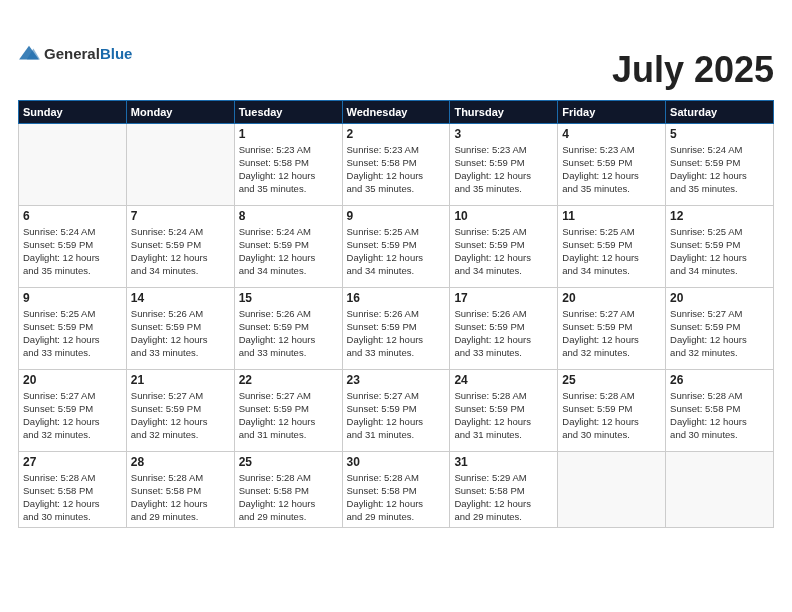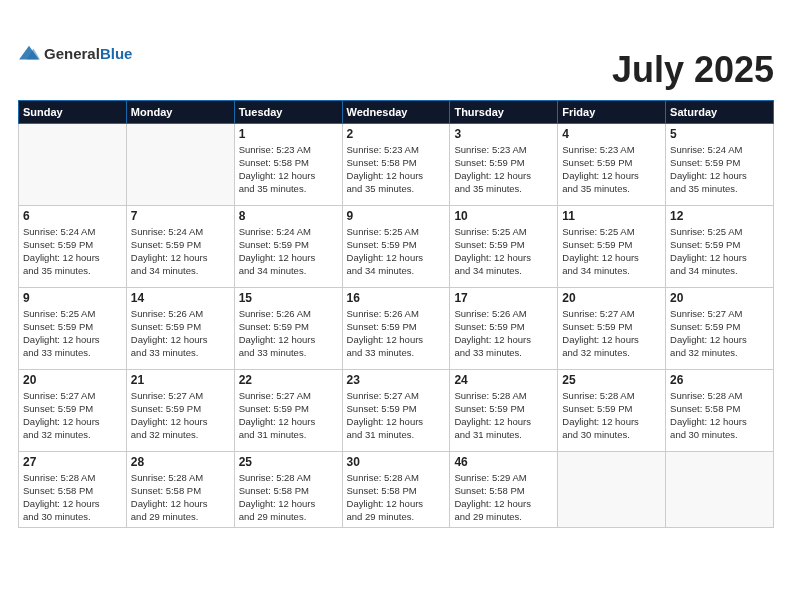--- a/index.html
+++ b/index.html
@@ -334,21 +334,21 @@
 and 29 minutes.</div>
           </td>
           <td>
             <span class="day-number">30</span>
             <div class="day-info" style="white-space: pre-line;">Sunrise: 5:28 AM
 Sunset: 5:58 PM
 Daylight: 12 hours
 and 29 minutes.</div>
           </td>
           <td>
-            <span class="day-number">46</span>
+            <span class="day-number">31</span>
             <div class="day-info" style="white-space: pre-line;">Sunrise: 5:29 AM
 Sunset: 5:58 PM
 Daylight: 12 hours
 and 29 minutes.</div>
           </td>
           <td class="empty"></td>
           <td class="empty"></td>
         </tr>
       </tbody>
   </table>

